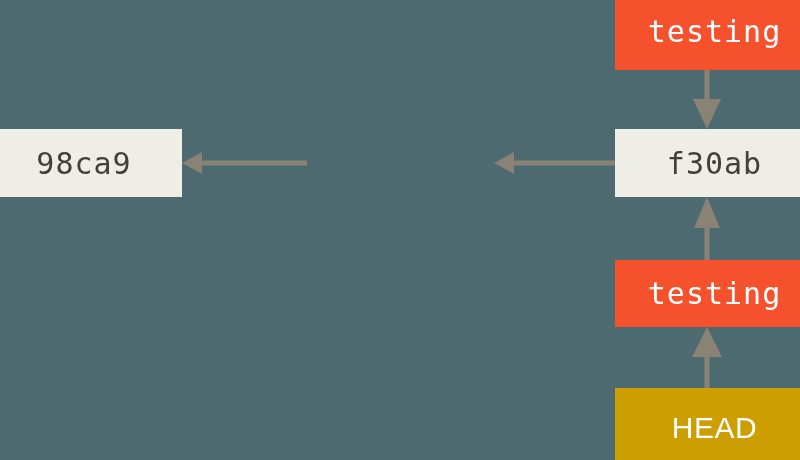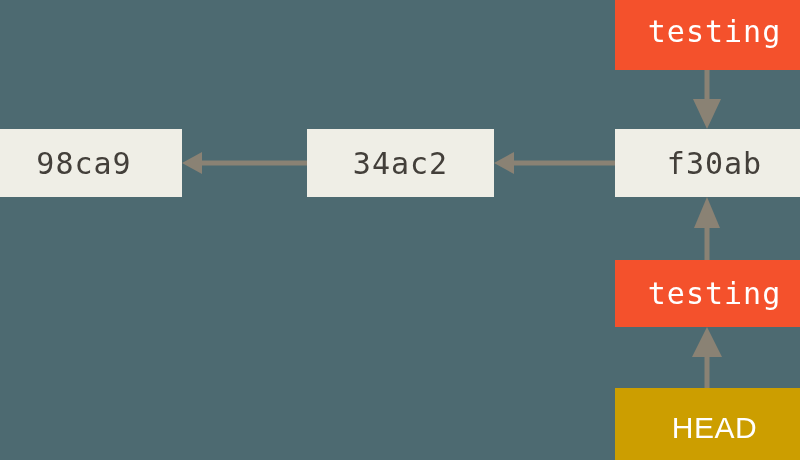--- a/index.html
+++ b/index.html
@@ -83,23 +83,20 @@
     <g>
       <line x1="707" y1="388" x2="707" y2="356" stroke="#8a8274" stroke-width="5"></line>
       <polygon points="707,327 692,357 722,357" fill="#8a8274"></polygon>
     </g>
   </svg>
 
   <div class="node commit" style="left:-14px; top:129px; width:196px; height:68px;">
     <span>98ca9</span>
   </div>
 
-  <div class="node commit" style="left:307px; top:129px; width:187px; height:68px;">
-    <span>34ac2</span>
-  </div>
 
   <div class="node commit" style="left:615px; top:129px; width:199px; height:68px;">
     <span>f30ab</span>
   </div>
 
   <div class="node branch" style="left:615px; top:-8px; width:199px; height:78px;">
     <span>testing</span>
   </div>
 
   <div class="node branch" style="left:615px; top:260px; width:199px; height:67px;">

